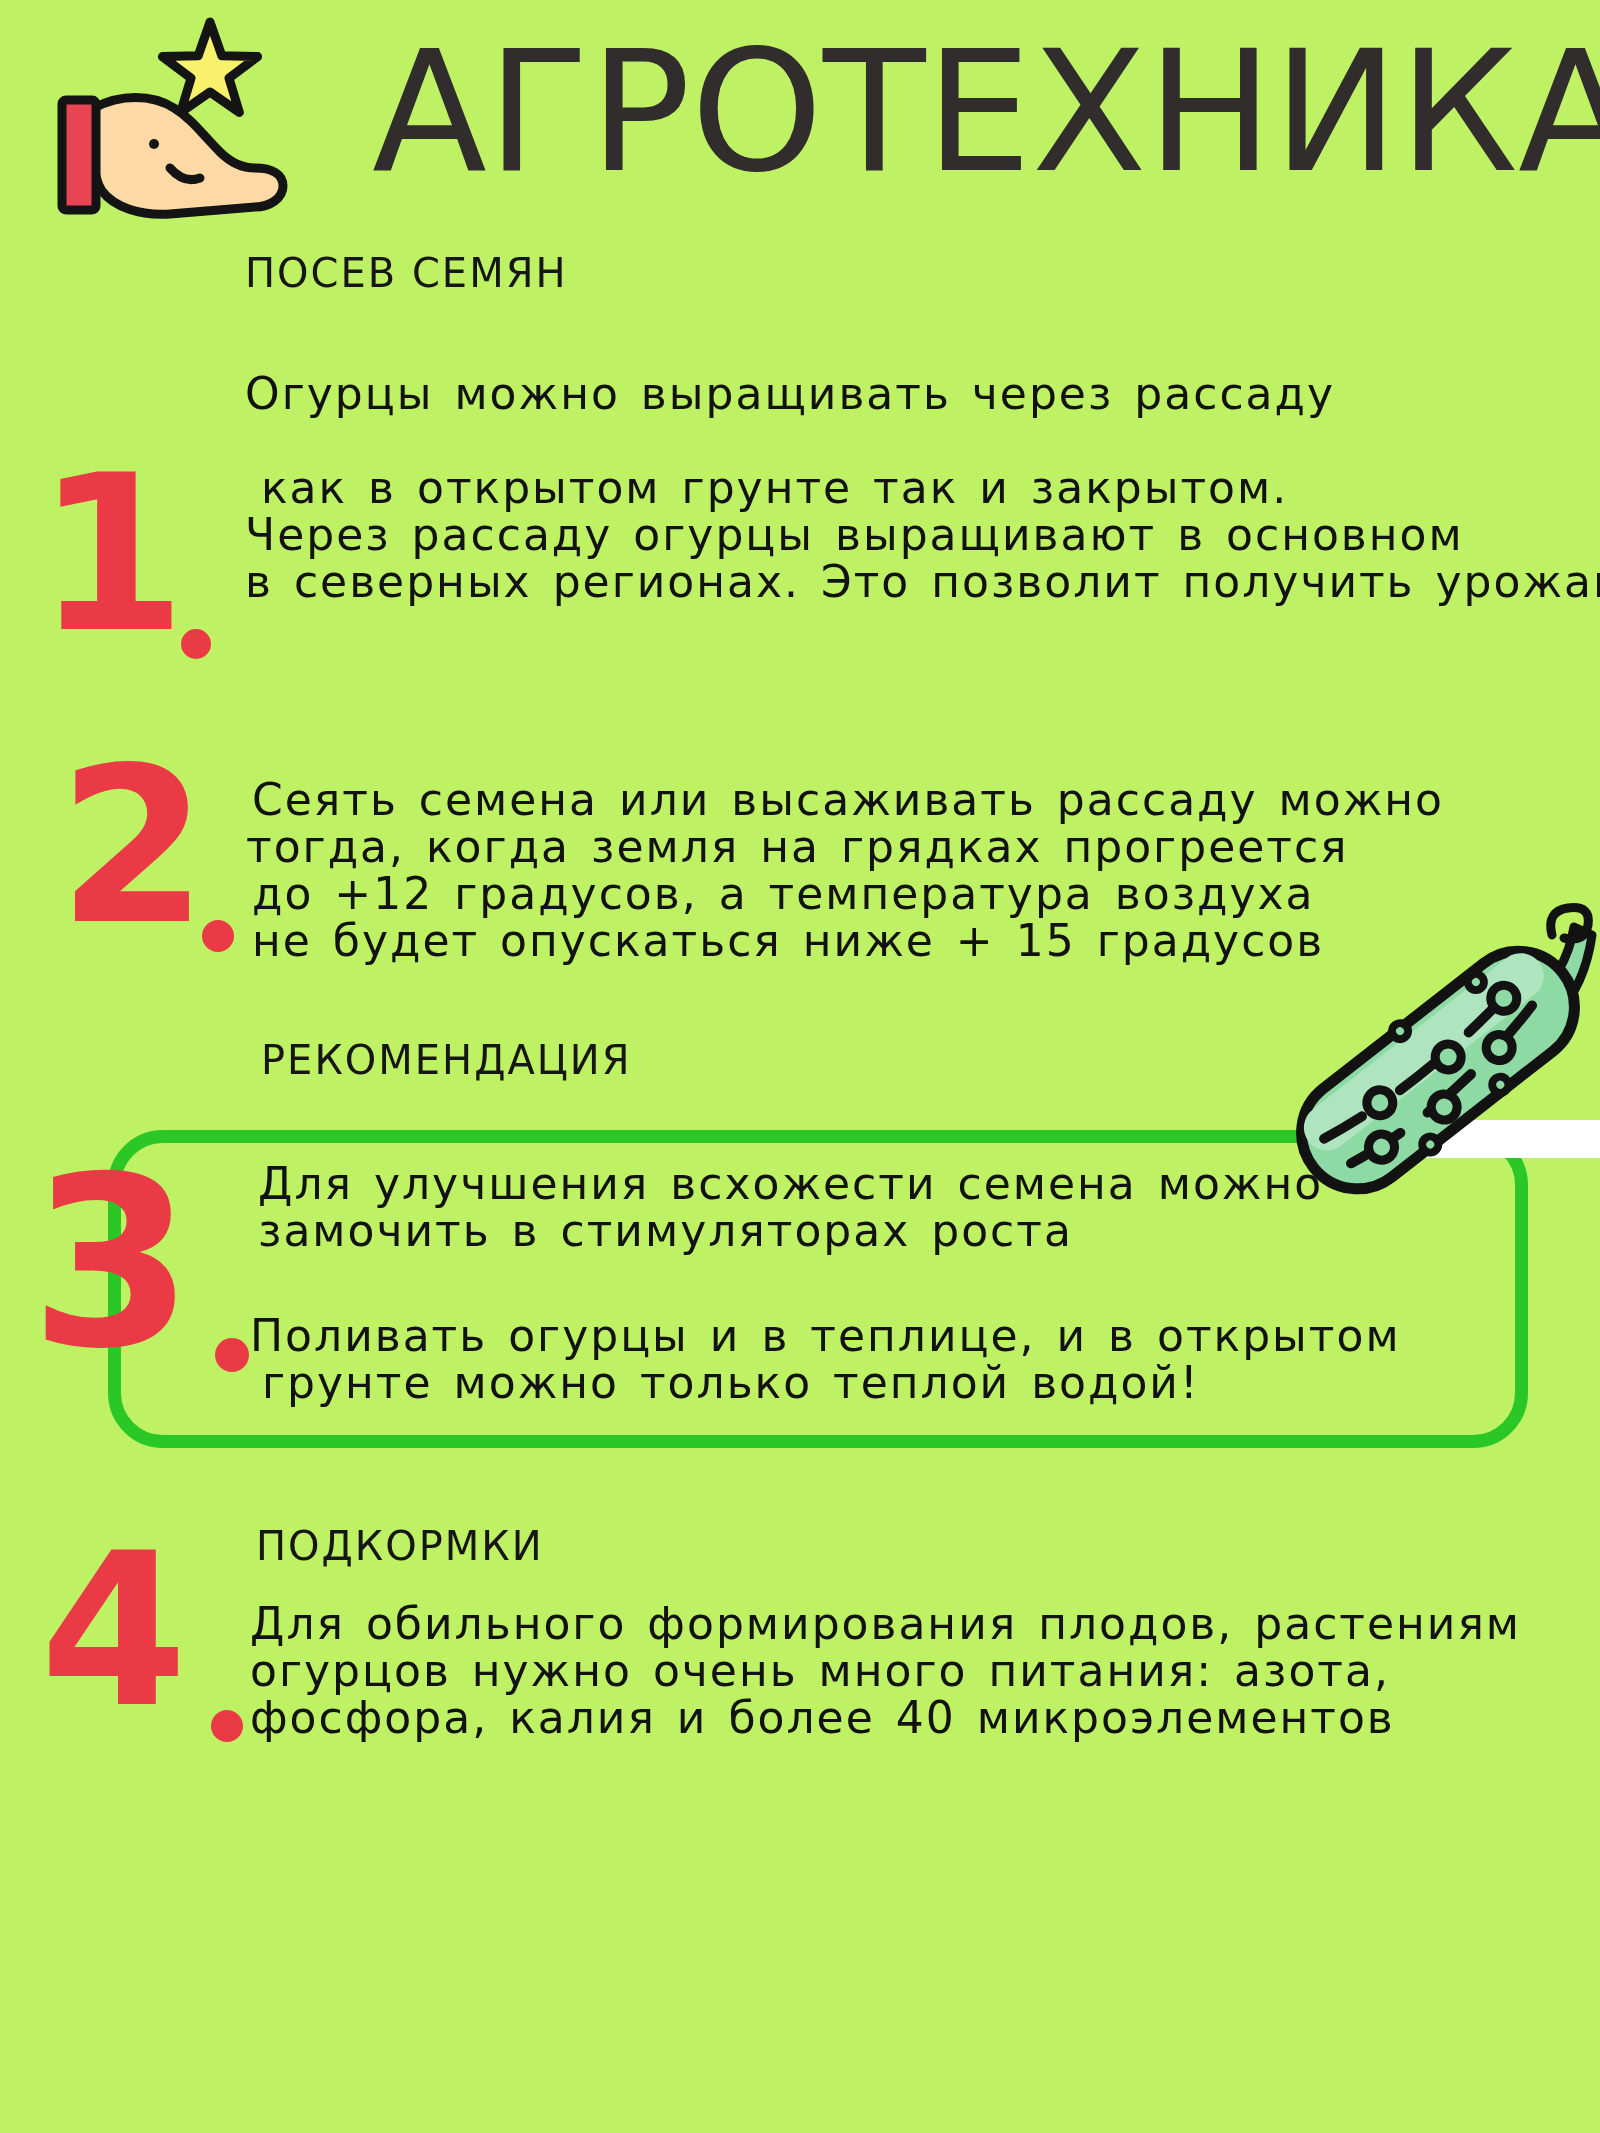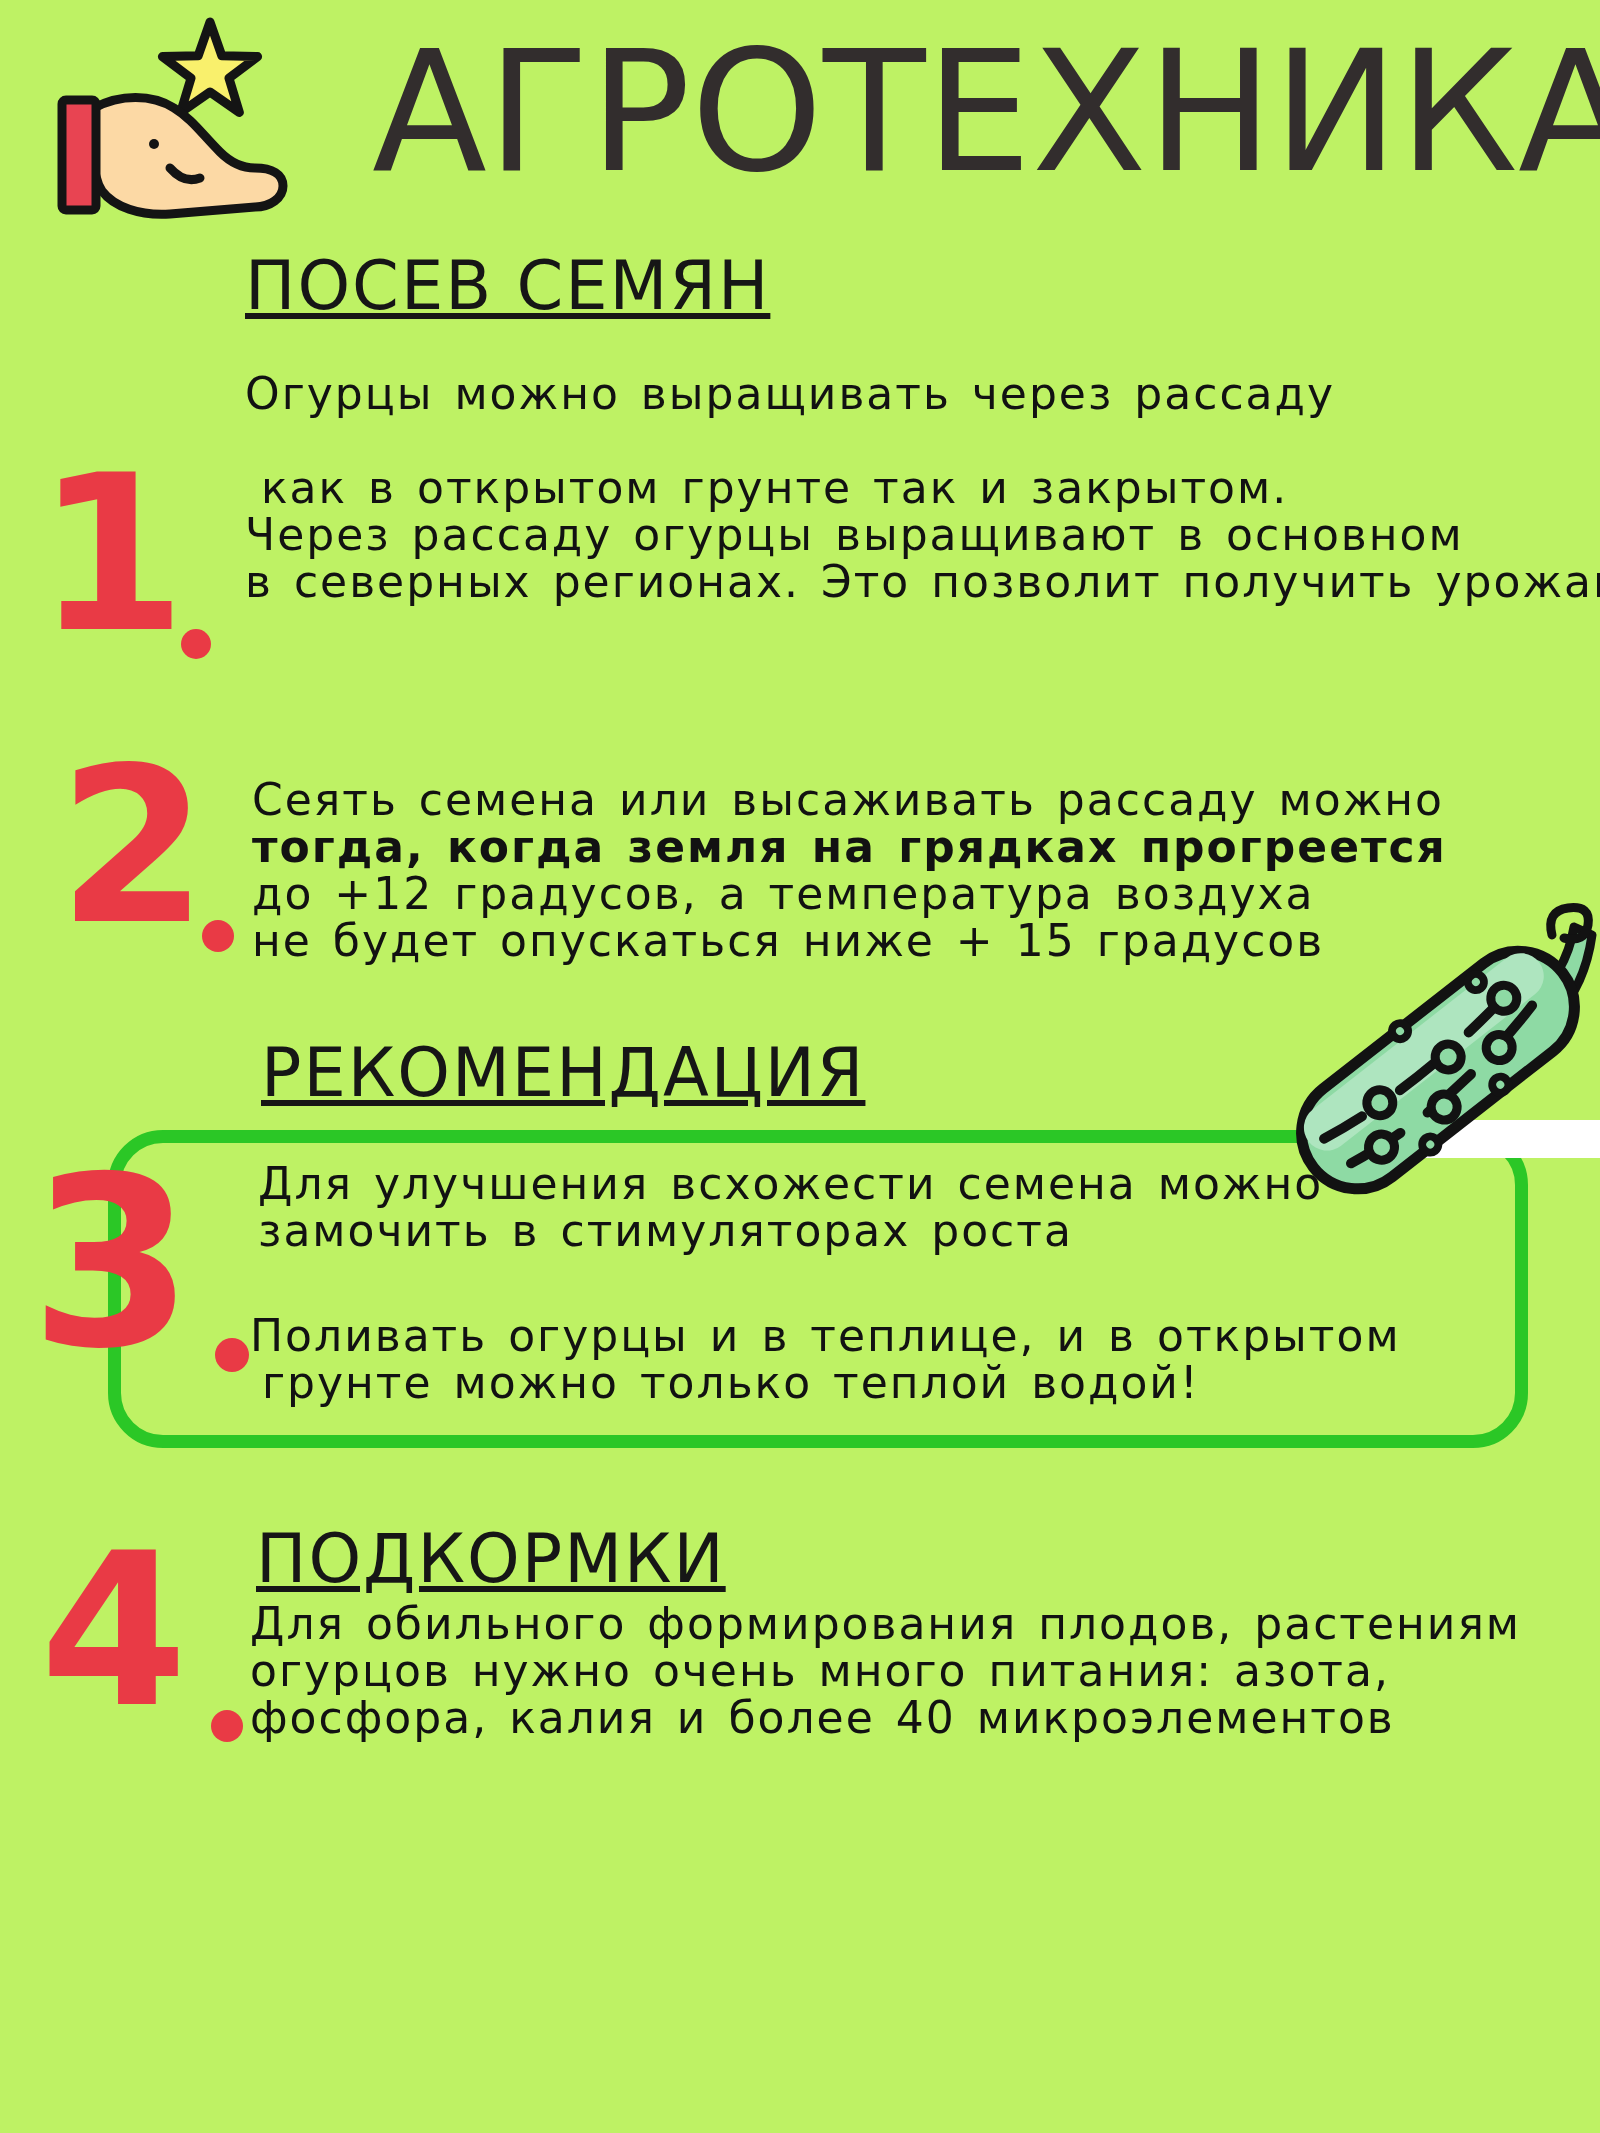--- a/index.html
+++ b/index.html
@@ -14,25 +14,24 @@
   .abs{position:absolute;}
   .title{
     left:372px;top:28px;
     font-size:168px;line-height:1;
     letter-spacing:0px;
     font-weight:500;
     color:#322d2d;
     white-space:nowrap;
   }
   .heading{
-    font-size:67px;line-height:1;
+    font-size:40px;line-height:1;
     letter-spacing:2px;
     color:#161616;
     white-space:nowrap;
-    text-decoration:underline;
   }
   .line{
     font-size:44px;line-height:1;
     letter-spacing:2px;
     word-spacing:5px;
     color:#121212;
     white-space:nowrap;
   }
   .num{
     font-weight:bold;
@@ -84,21 +83,21 @@
   <div class="abs dot" style="left:181px;top:629px;width:30px;height:30px;"></div>
   <div class="abs heading" style="left:245px;top:253px;">ПОСЕВ СЕМЯН</div>
   <div class="abs line" style="left:245px;top:372px;">Огурцы можно выращивать через рассаду</div>
   <div class="abs line" style="left:245px;top:466px;margin-left:16px;">как в открытом грунте так и закрытом.</div>
   <div class="abs line" style="left:245px;top:513px;">Через рассаду огурцы выращивают в основном</div>
   <div class="abs line" style="left:245px;top:560px;">в северных регионах. Это позволит получить урожай</div>
 
   <div class="abs num" style="left:58px;top:739px;font-size:215px;">2</div>
   <div class="abs dot" style="left:202px;top:920px;width:32px;height:32px;"></div>
   <div class="abs line" style="left:252px;top:778px;">Сеять семена или высаживать рассаду можно</div>
-  <div class="abs line" style="left:252px;top:825px;font-weight:bold;">тогда, когда земля на грядках прогреется</div>
+  <div class="abs line" style="left:246px;top:825px;">тогда, когда земля на грядках прогреется</div>
   <div class="abs line" style="left:252px;top:872px;">до +12 градусов, а температура воздуха</div>
   <div class="abs line" style="left:252px;top:919px;">не будет опускаться ниже + 15 градусов</div>
 
   <div class="abs heading" style="left:261px;top:1040px;">РЕКОМЕНДАЦИЯ</div>
 
   <div class="abs greenbox"></div>
   <div class="abs patch"></div>
 
   <div class="abs num" style="left:30px;top:1146px;font-size:235px;">3</div>
   <div class="abs dot" style="left:215px;top:1338px;width:34px;height:34px;"></div>

